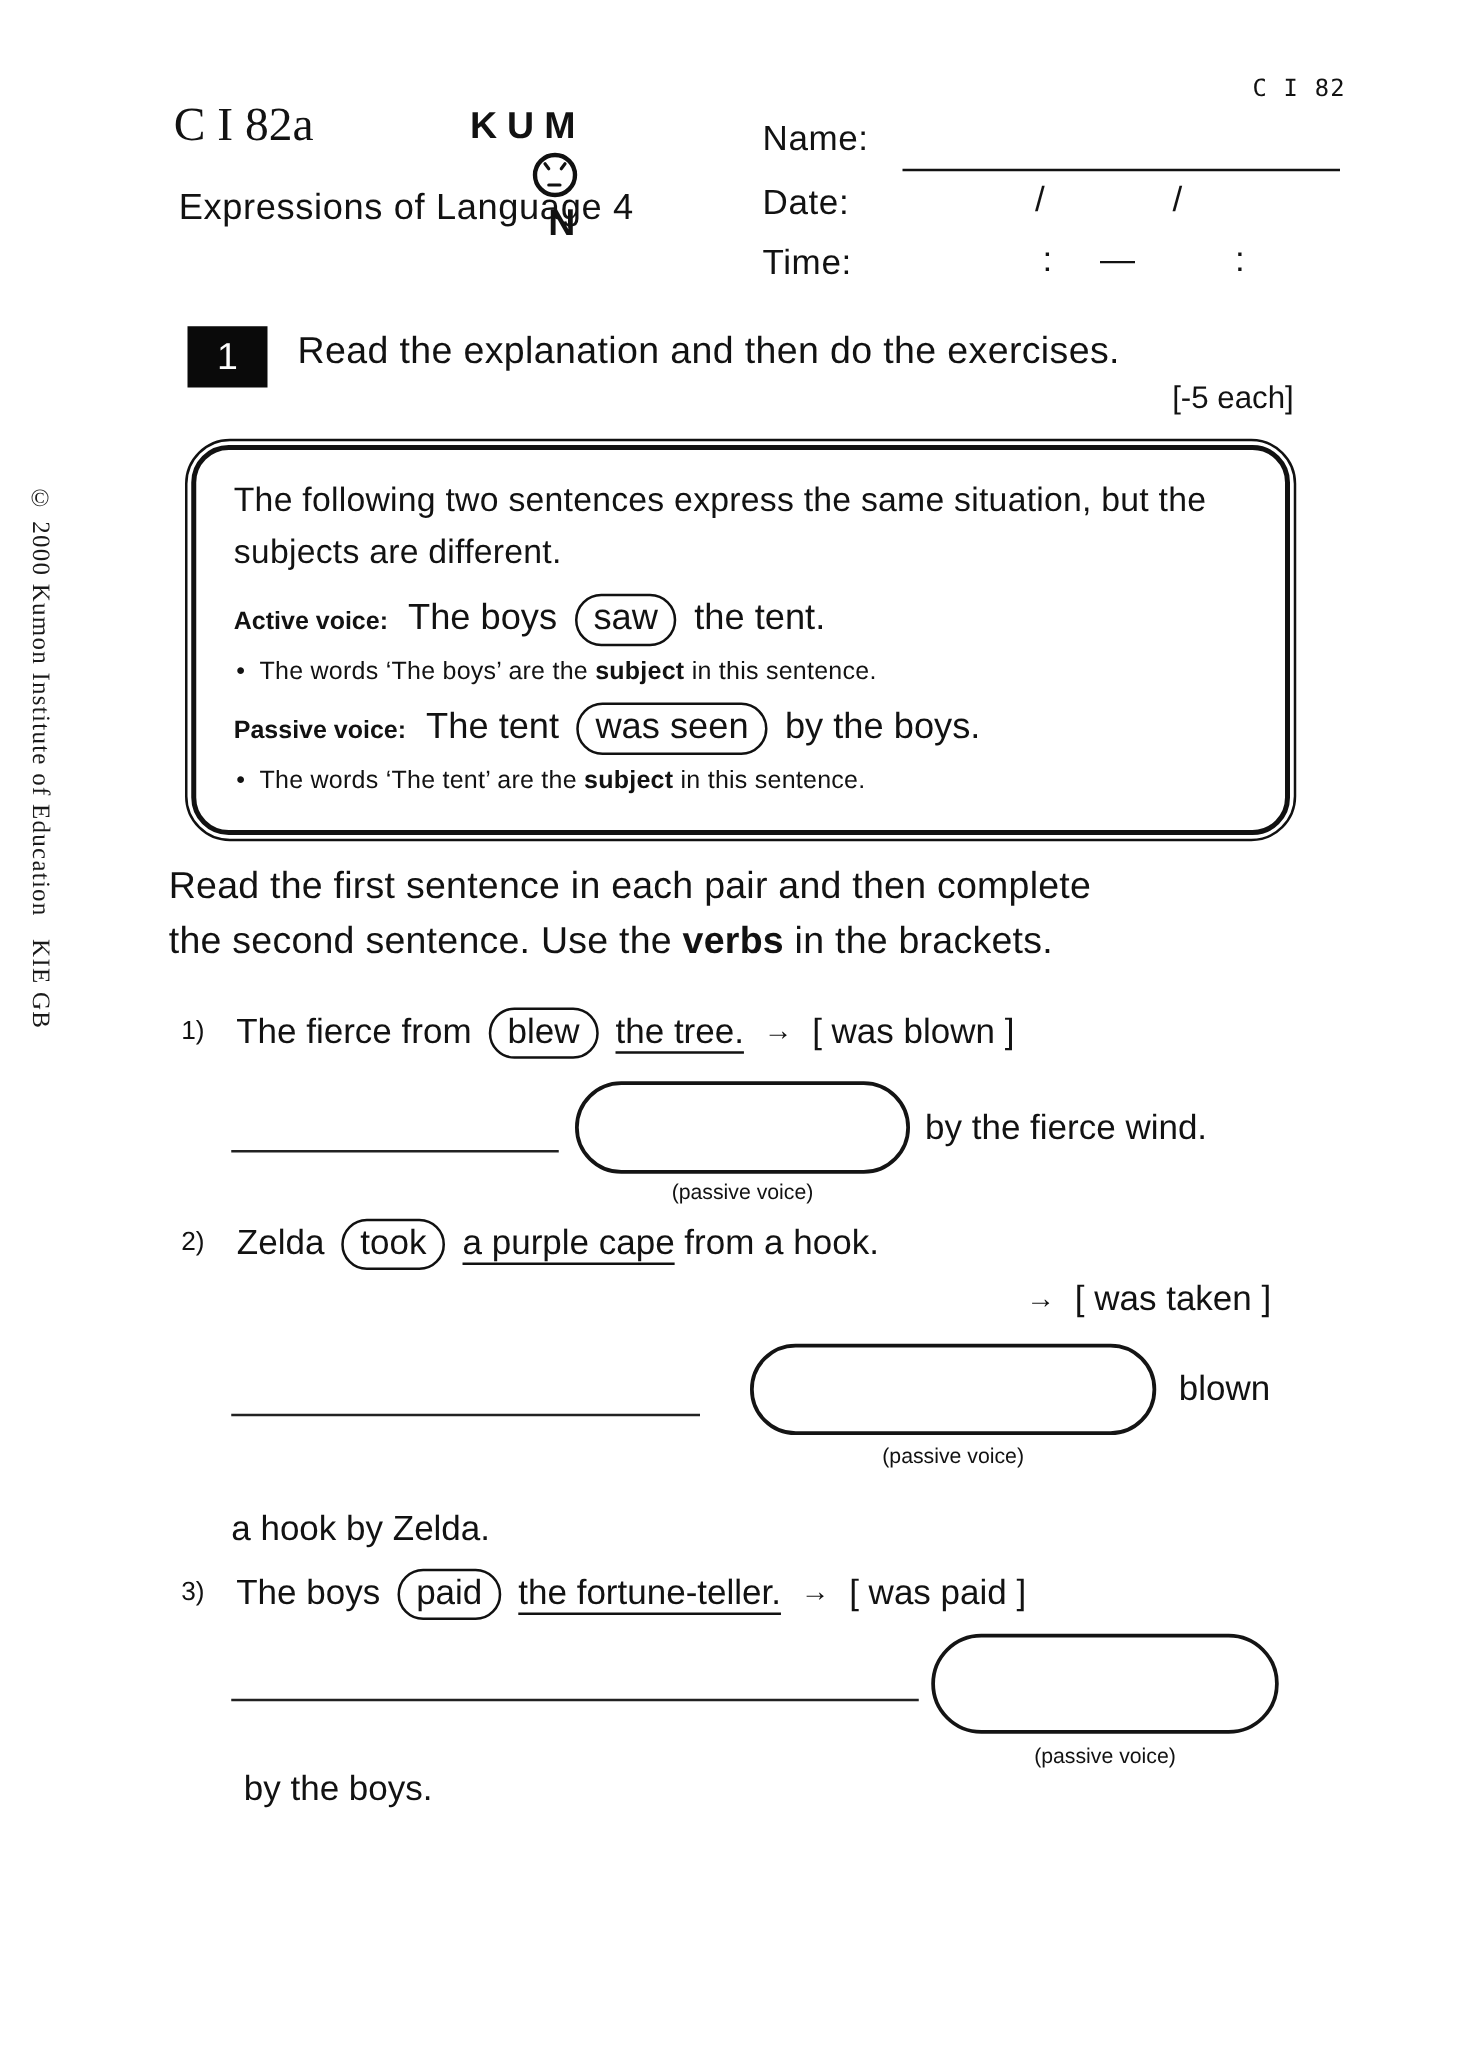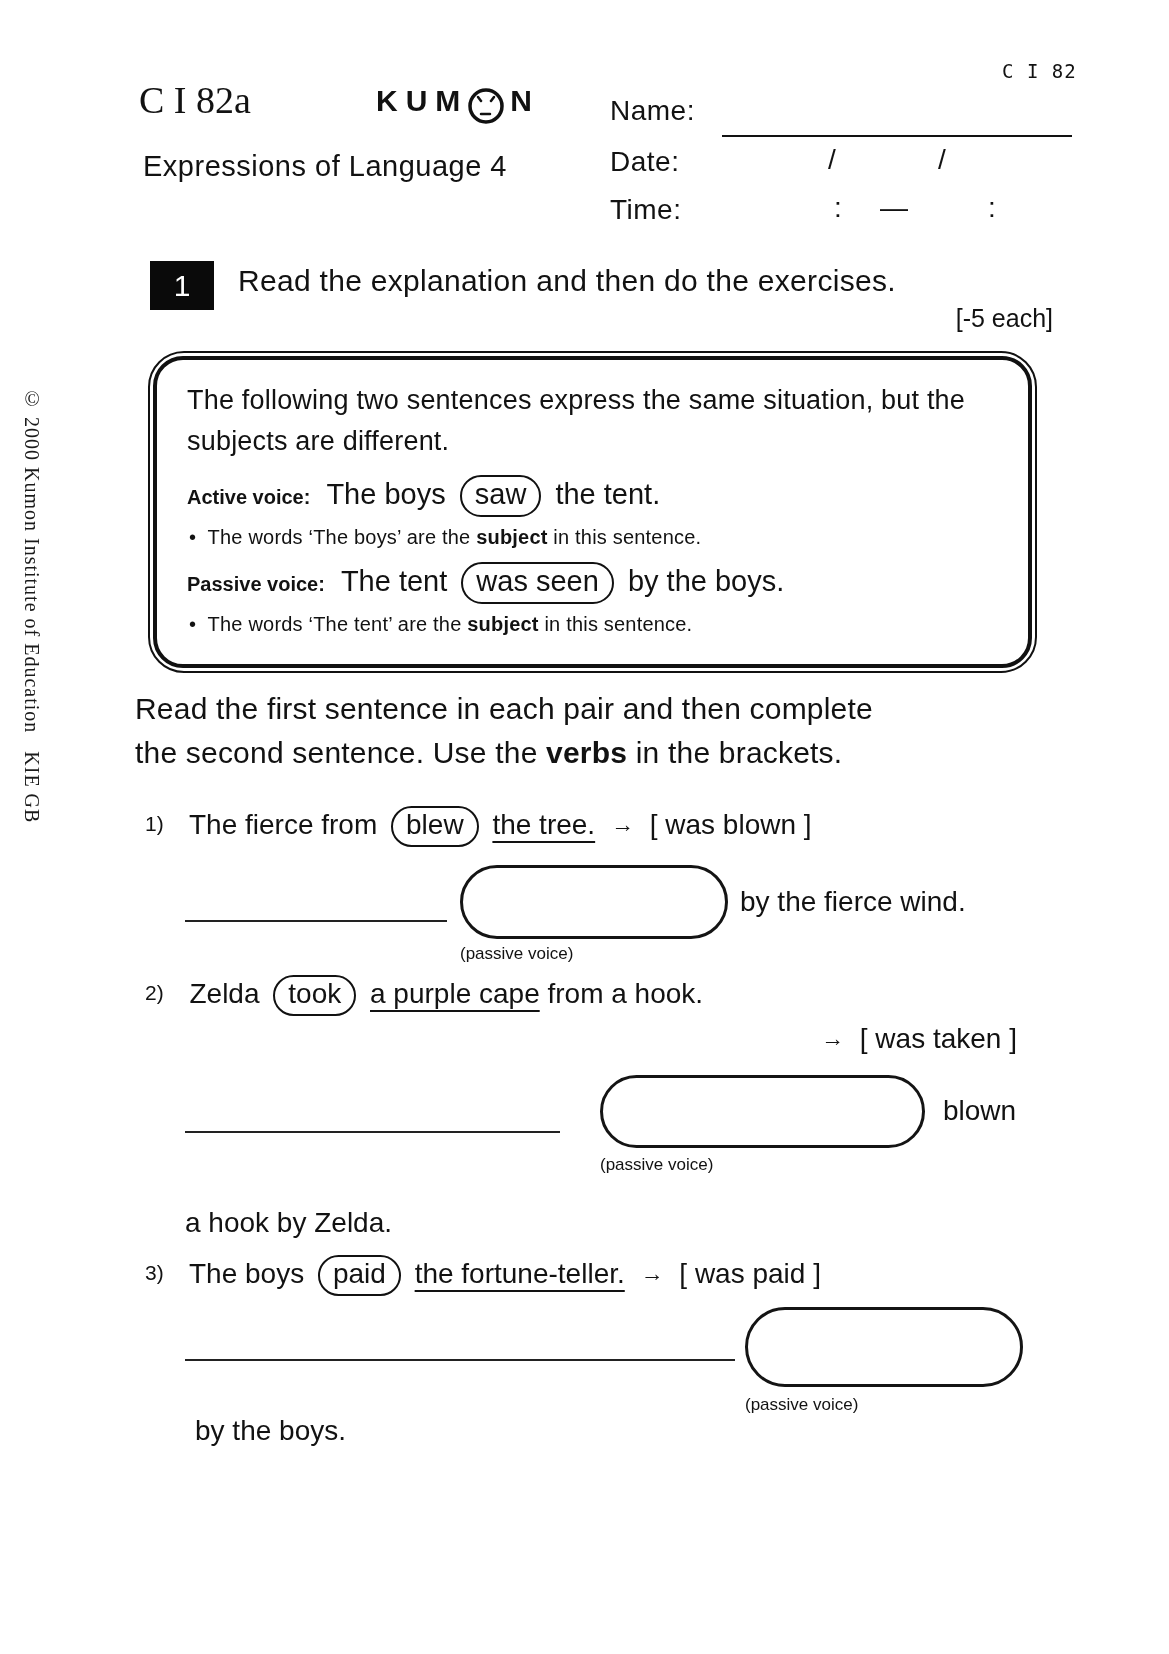--- a/index.html
+++ b/index.html
@@ -8,21 +8,21 @@
     width:1169px; height:1654px; position:relative; overflow:hidden;
     font-family:"Liberation Sans", sans-serif; color:#121212;
   }
   .abs { position:absolute; }
 
   
   .sheet-code-small { top:60px; left:1002px; font-family:"DejaVu Sans Mono", monospace; font-size:19px; letter-spacing:1px; }
   .sheet-code { top:78px; left:139px; font-family:Liberation Serif, serif; font-size:38px; letter-spacing:0px; }
   .subtitle { top:150px; left:143px; font-size:29px; letter-spacing:0.5px; }
 
-  .logo { top:84px; left:376px; display:flex; align-items:flex-start; }
+  .logo { top:84px; left:376px; display:flex; align-items:flex-end;flex-direction:column; }
   .logo span { font-size:30px; font-weight:700; letter-spacing:8px; }
   .logo svg { margin:0 2px 0 -4px; }
 
   .hdr-label { font-size:28px; letter-spacing:0.5px; }
   .name-label { top:95px; left:610px; }
   .name-line { top:135px; left:722px; width:350px; border-bottom:2.5px solid #121212; height:1px; }
   .date-label { top:146px; left:610px; }
   .date-slash1 { top:144px; left:828px; font-size:28px; }
   .date-slash2 { top:144px; left:938px; font-size:28px; }
   .time-label { top:194px; left:610px; }
@@ -35,38 +35,38 @@
     top:388px; left:20px;
     writing-mode:vertical-rl;
     font-family:"Liberation Serif", serif;
     font-size:20px; letter-spacing:1px; white-space:pre; color:#1a1a1a;
   }
 
   
   .section-box { top:261px; left:150px; width:64px; height:49px; background:#0a0a0a; color:#ffffff;
     display:flex; align-items:center; justify-content:center; font-size:30px; font-weight:400; }
   .section-title { top:264px; left:238px; font-size:30px; letter-spacing:0.3px; }
-  .section-scoring { top:304px; right:116px; font-size:25px; }
+  .section-scoring { top:304px; right:134px; font-size:25px; }
 
   
   .expl-outer { top:351px; left:148px; width:889px; height:322px;
     border:2.5px solid #111; border-radius:36px; padding:3px; }
   .expl-inner { width:100%; height:100%; border:4px solid #111; border-radius:30px; padding:20px 30px 14px 30px; }
   .expl-intro { font-size:27px; line-height:41px; letter-spacing:0.2px; max-width:820px; }
   .voice-row { display:flex; align-items:baseline; margin-top:13px; }
   .voice-label { font-size:20px; font-weight:700; margin-right:16px; white-space:nowrap; }
   .voice-sentence { font-size:29px; white-space:nowrap; }
   .note { font-size:20px; margin:9px 0 2px 2px; letter-spacing:0.2px; }
   .note b { font-weight:700; }
   .bullet { margin-right:6px; }
 
   
   .pill { display:inline-block; border:2.5px solid #111; border-radius:26px; padding:0 13px 3px 13px; margin:0 6px; line-height:1.2; }
   .answer-oval { position:absolute; border:3px solid #141414; border-radius:40px; background:#fff; }
-  .oval-caption { position:absolute; font-size:17px; text-align:left; }
+  .oval-caption { position:absolute; font-size:17px; text-align:center; }
   .write-line { position:absolute; border-bottom:2px solid #222; height:1px; }
 
   
   .task-text { top:687px; left:135px; font-size:30px; line-height:44px; letter-spacing:0.2px; }
   .exercise { position:absolute; }
   .ex-sentence { font-size:28px; white-space:nowrap; }
   .ex-num { font-size:21px; margin-right:18px; position:relative; top:-3px; }
   .underlined { text-decoration:underline; text-decoration-thickness:2px; text-underline-offset:7px; }
   .arrow { font-size:23px; margin:0 8px; position:relative; top:-2px; }
   .bracket { font-weight:400; }

